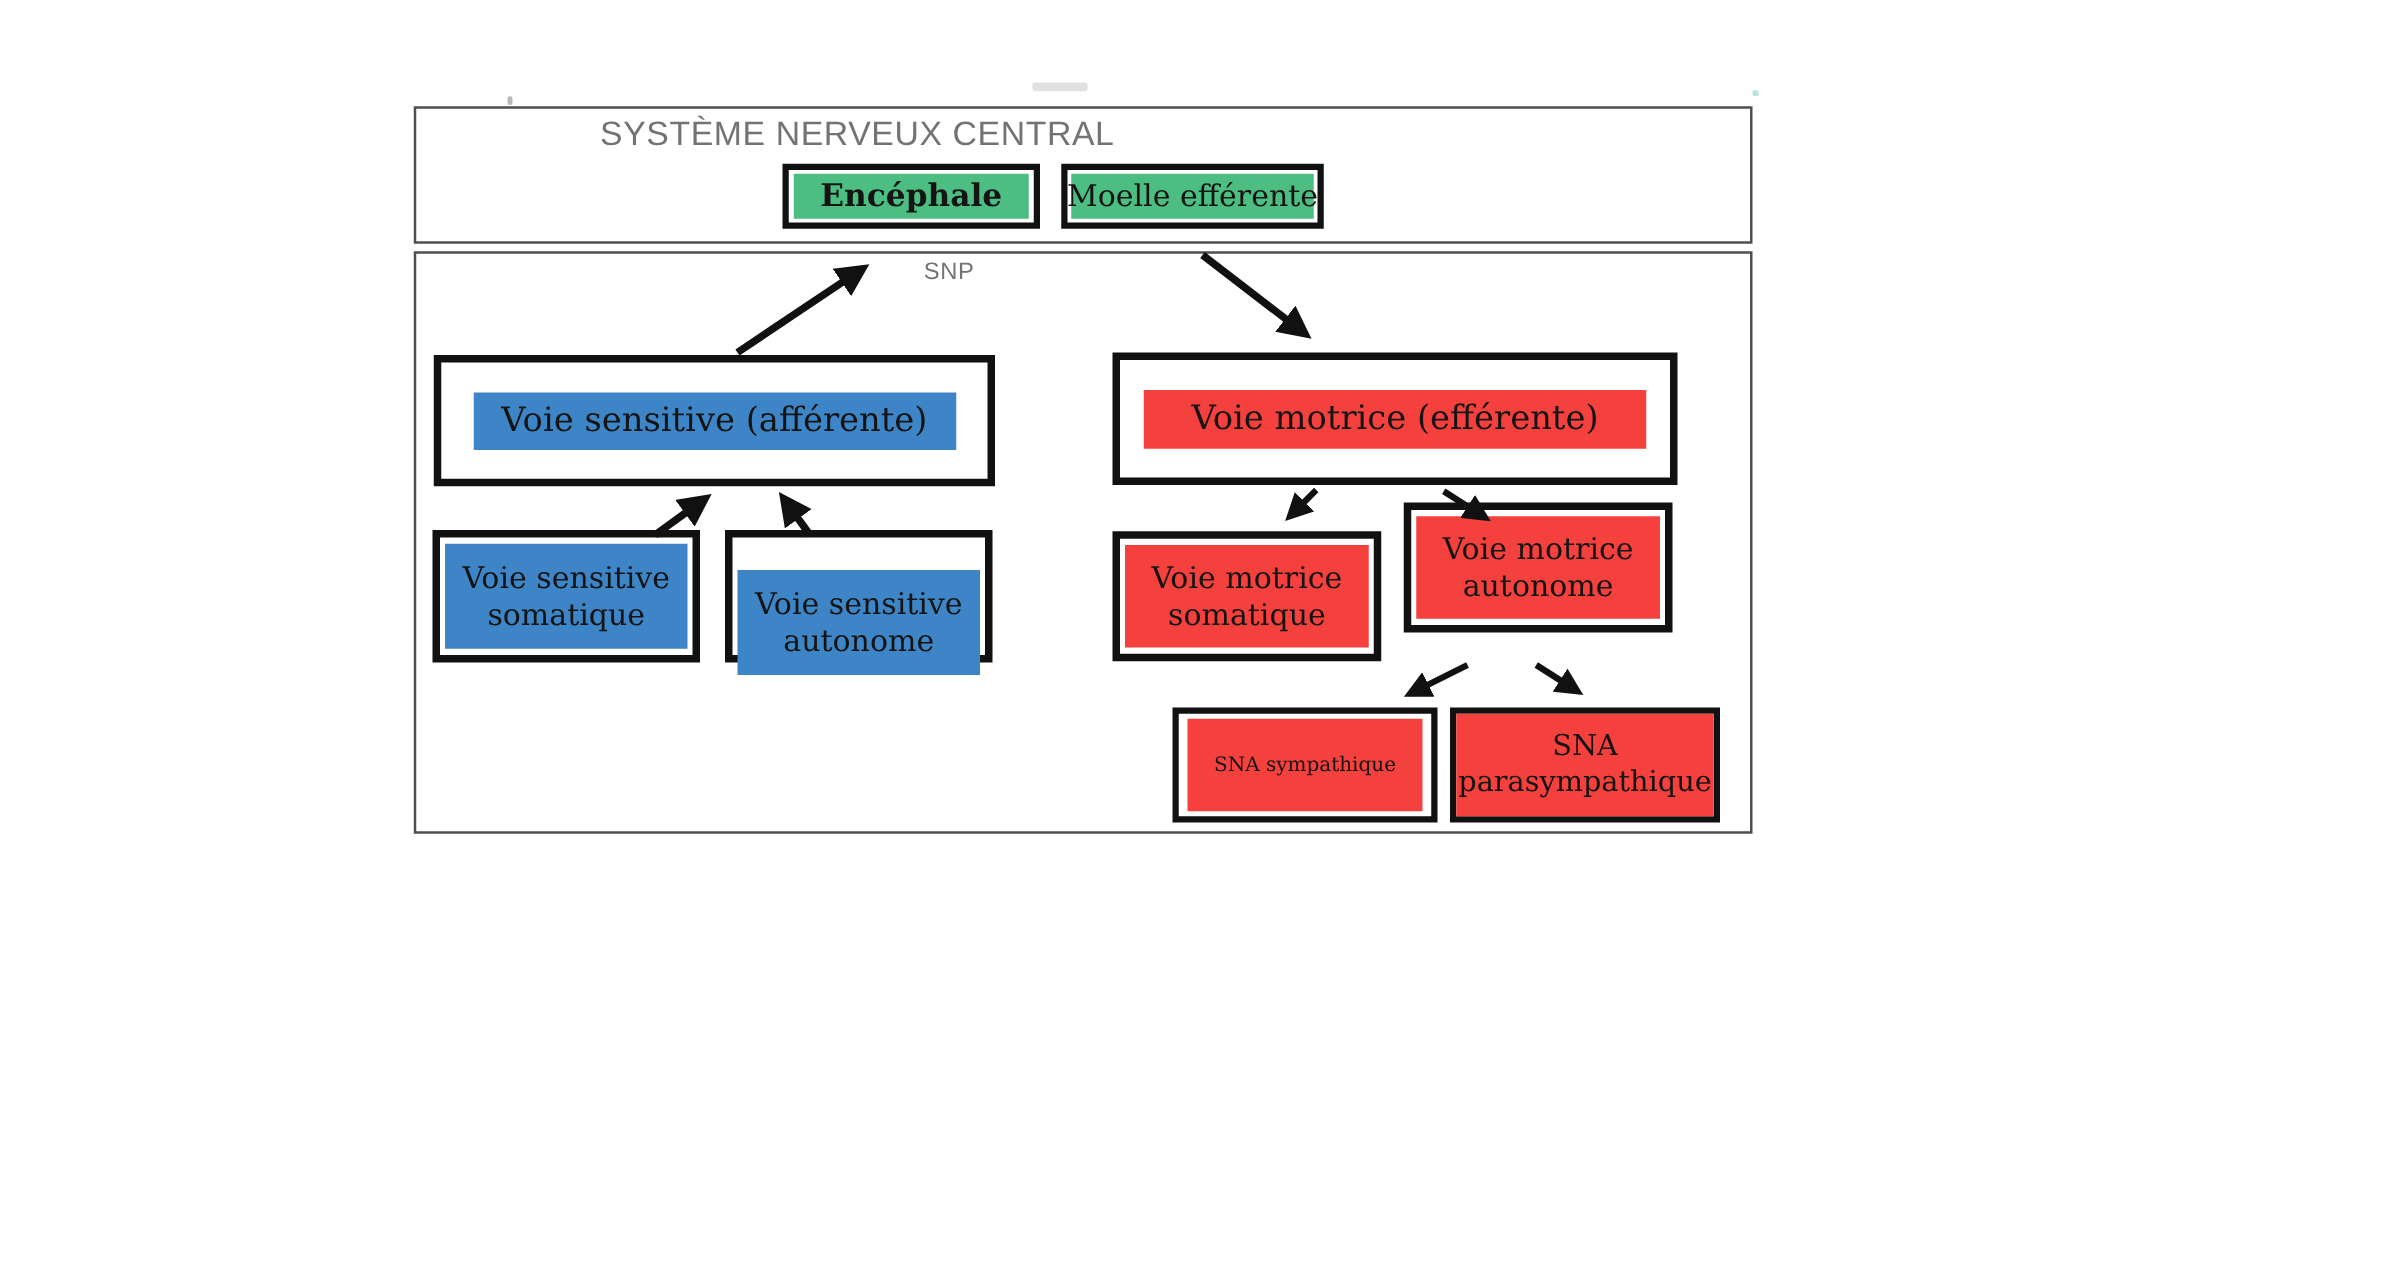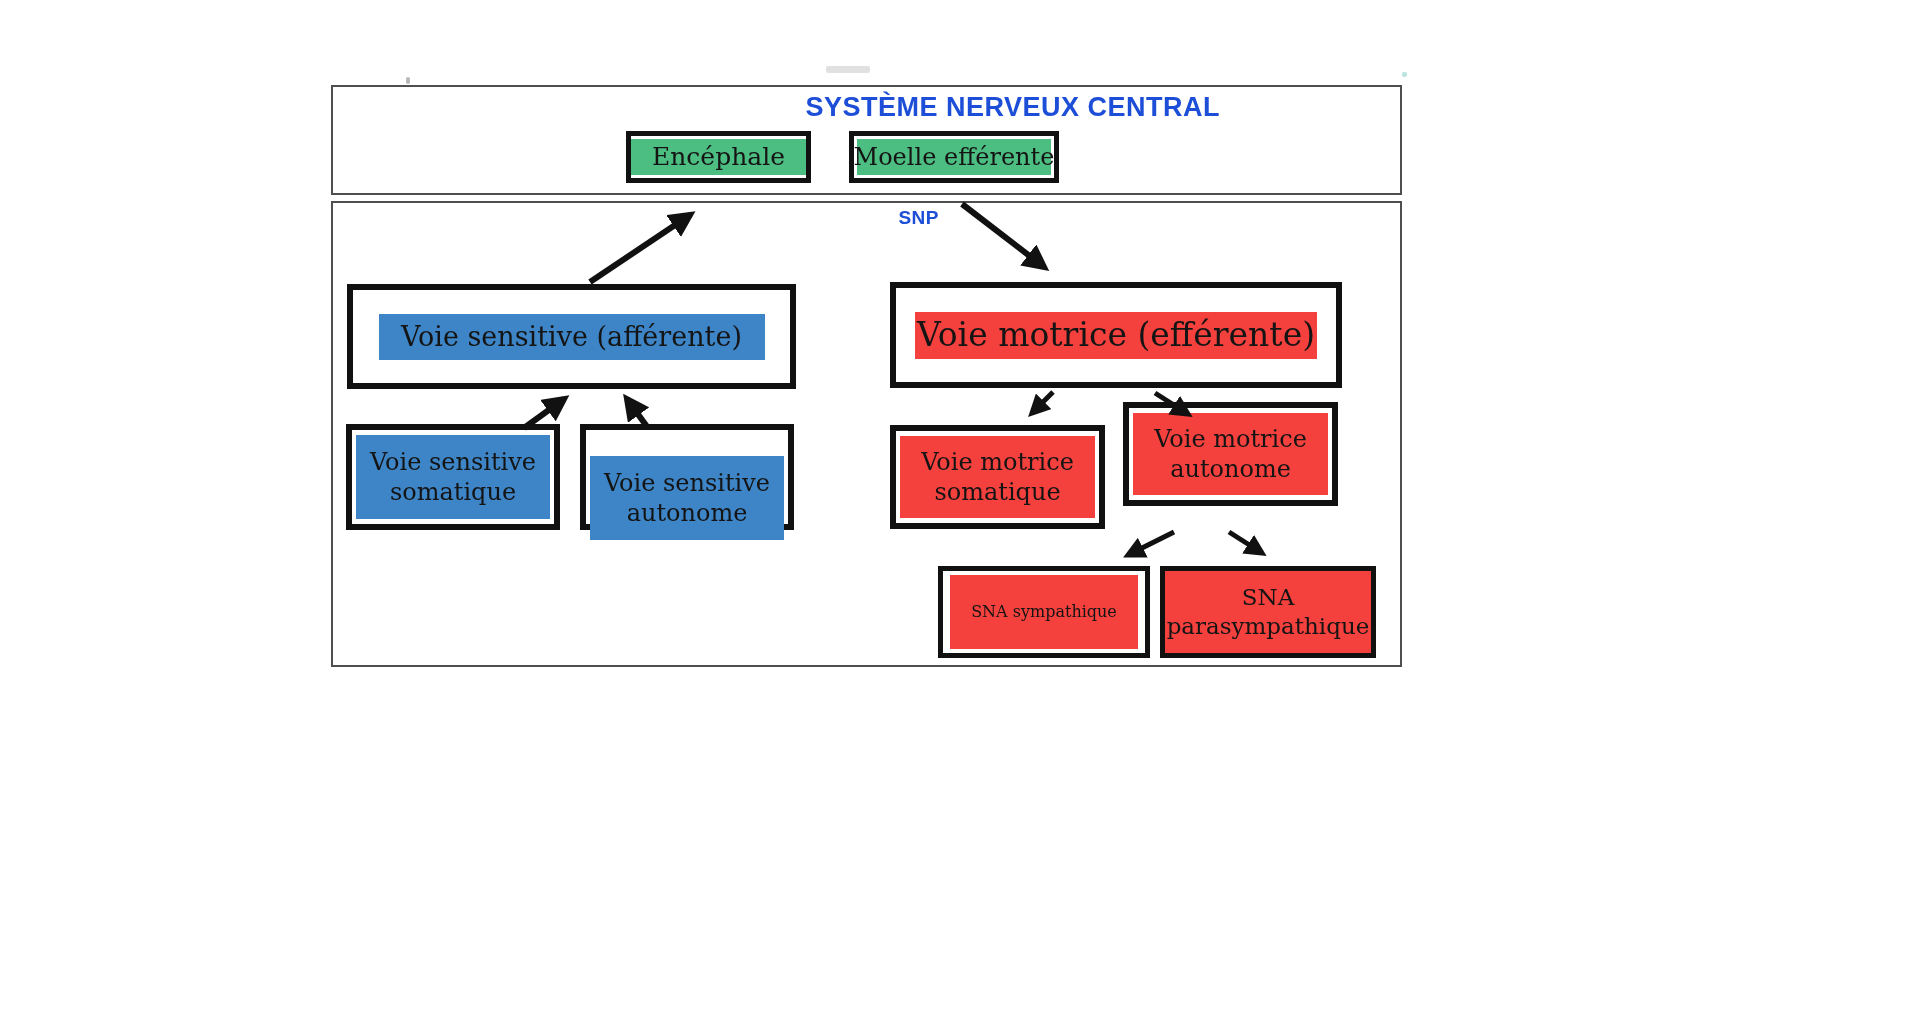--- a/index.html
+++ b/index.html
@@ -5,22 +5,22 @@
   html,body{margin:0;padding:0;background:#ffffff;}
   .canvas{
     position:relative;width:1920px;height:1024px;background:#ffffff;overflow:hidden;
     font-family:"DejaVu Serif", serif;color:#111;
   }
   .container{
     position:absolute;border:2px solid var(--container_border,#4f4f4f);
     background:#ffffff;box-sizing:border-box;
   }
   .sans-label{
-    position:absolute;font-family:"Liberation Sans", sans-serif;font-weight:bold;
-    color:#1d4ed8;text-align:right;letter-spacing:0.5px;
+    position:absolute;font-family:"Liberation Sans", sans-serif;font-weight:normal;
+    color:#737373;text-align:left;letter-spacing:0.5px;
   }
   .node{
     position:absolute;border:6px solid var(--box_border,#111);background:#ffffff;
     box-sizing:border-box;display:flex;align-items:center;justify-content:center;
   }
   .node .fill{
     display:flex;align-items:center;justify-content:center;text-align:center;
     line-height:1.25;color:#141414;
   }
   .node.thin{border-width:5px;}
@@ -37,38 +37,38 @@
 <div class="canvas">
 
   <div class="artifact" style="left:826px;top:66px;width:44px;height:7px;opacity:.8;"></div>
   <div class="artifact" style="left:406px;top:77px;width:4px;height:7px;background:#9a9a9a;opacity:.7;"></div>
   <div class="artifact" style="left:1402px;top:72px;width:5px;height:5px;background:#8fd2c9;opacity:.6;"></div>
 
   <div class="container" style="left:331px;top:85px;width:1071px;height:110px;"></div>
 
   <div class="sans-label" style="left:480px;top:92px;width:740px;font-size:27px;">SYSTÈME NERVEUX CENTRAL</div>
 
-  <div class="node thin" style="left:626px;top:131px;width:185px;height:52px;">
+  <div class="node thin" style="left:626px;top:131px;width:206px;height:52px;font-weight:bold;">
     <div class="fill green nowrap" style="width:188px;height:36px;font-size:25px;">Encéphale</div>
   </div>
 
   <div class="node thin" style="left:849px;top:131px;width:210px;height:52px;">
     <div class="fill green nowrap" style="width:194px;height:36px;font-size:24px;">Moelle efférente</div>
   </div>
 
   <div class="container" style="left:331px;top:201px;width:1071px;height:466px;"></div>
 
   <div class="sans-label" style="left:739px;top:207px;width:200px;font-size:19px;">SNP</div>
 
   <div class="node" style="left:347px;top:284px;width:449px;height:105px;">
     <div class="fill blue nowrap" style="width:386px;height:46px;font-size:27px;">Voie sensitive (afférente)</div>
   </div>
 
   <div class="node" style="left:890px;top:282px;width:452px;height:106px;">
-    <div class="fill red nowrap" style="width:402px;height:47px;font-size:33px;">Voie motrice (efférente)</div>
+    <div class="fill red nowrap" style="width:402px;height:47px;font-size:27px;">Voie motrice (efférente)</div>
   </div>
 
   <div class="node" style="left:346px;top:424px;width:214px;height:106px;">
     <div class="fill blue" style="width:194px;height:84px;font-size:24px;">Voie sensitive somatique</div>
   </div>
 
   <div class="node" style="left:580px;top:424px;width:214px;height:106px;">
     <div class="fill blue" style="width:194px;height:84px;font-size:24px;margin-top:42px;">Voie sensitive autonome</div>
   </div>
 

